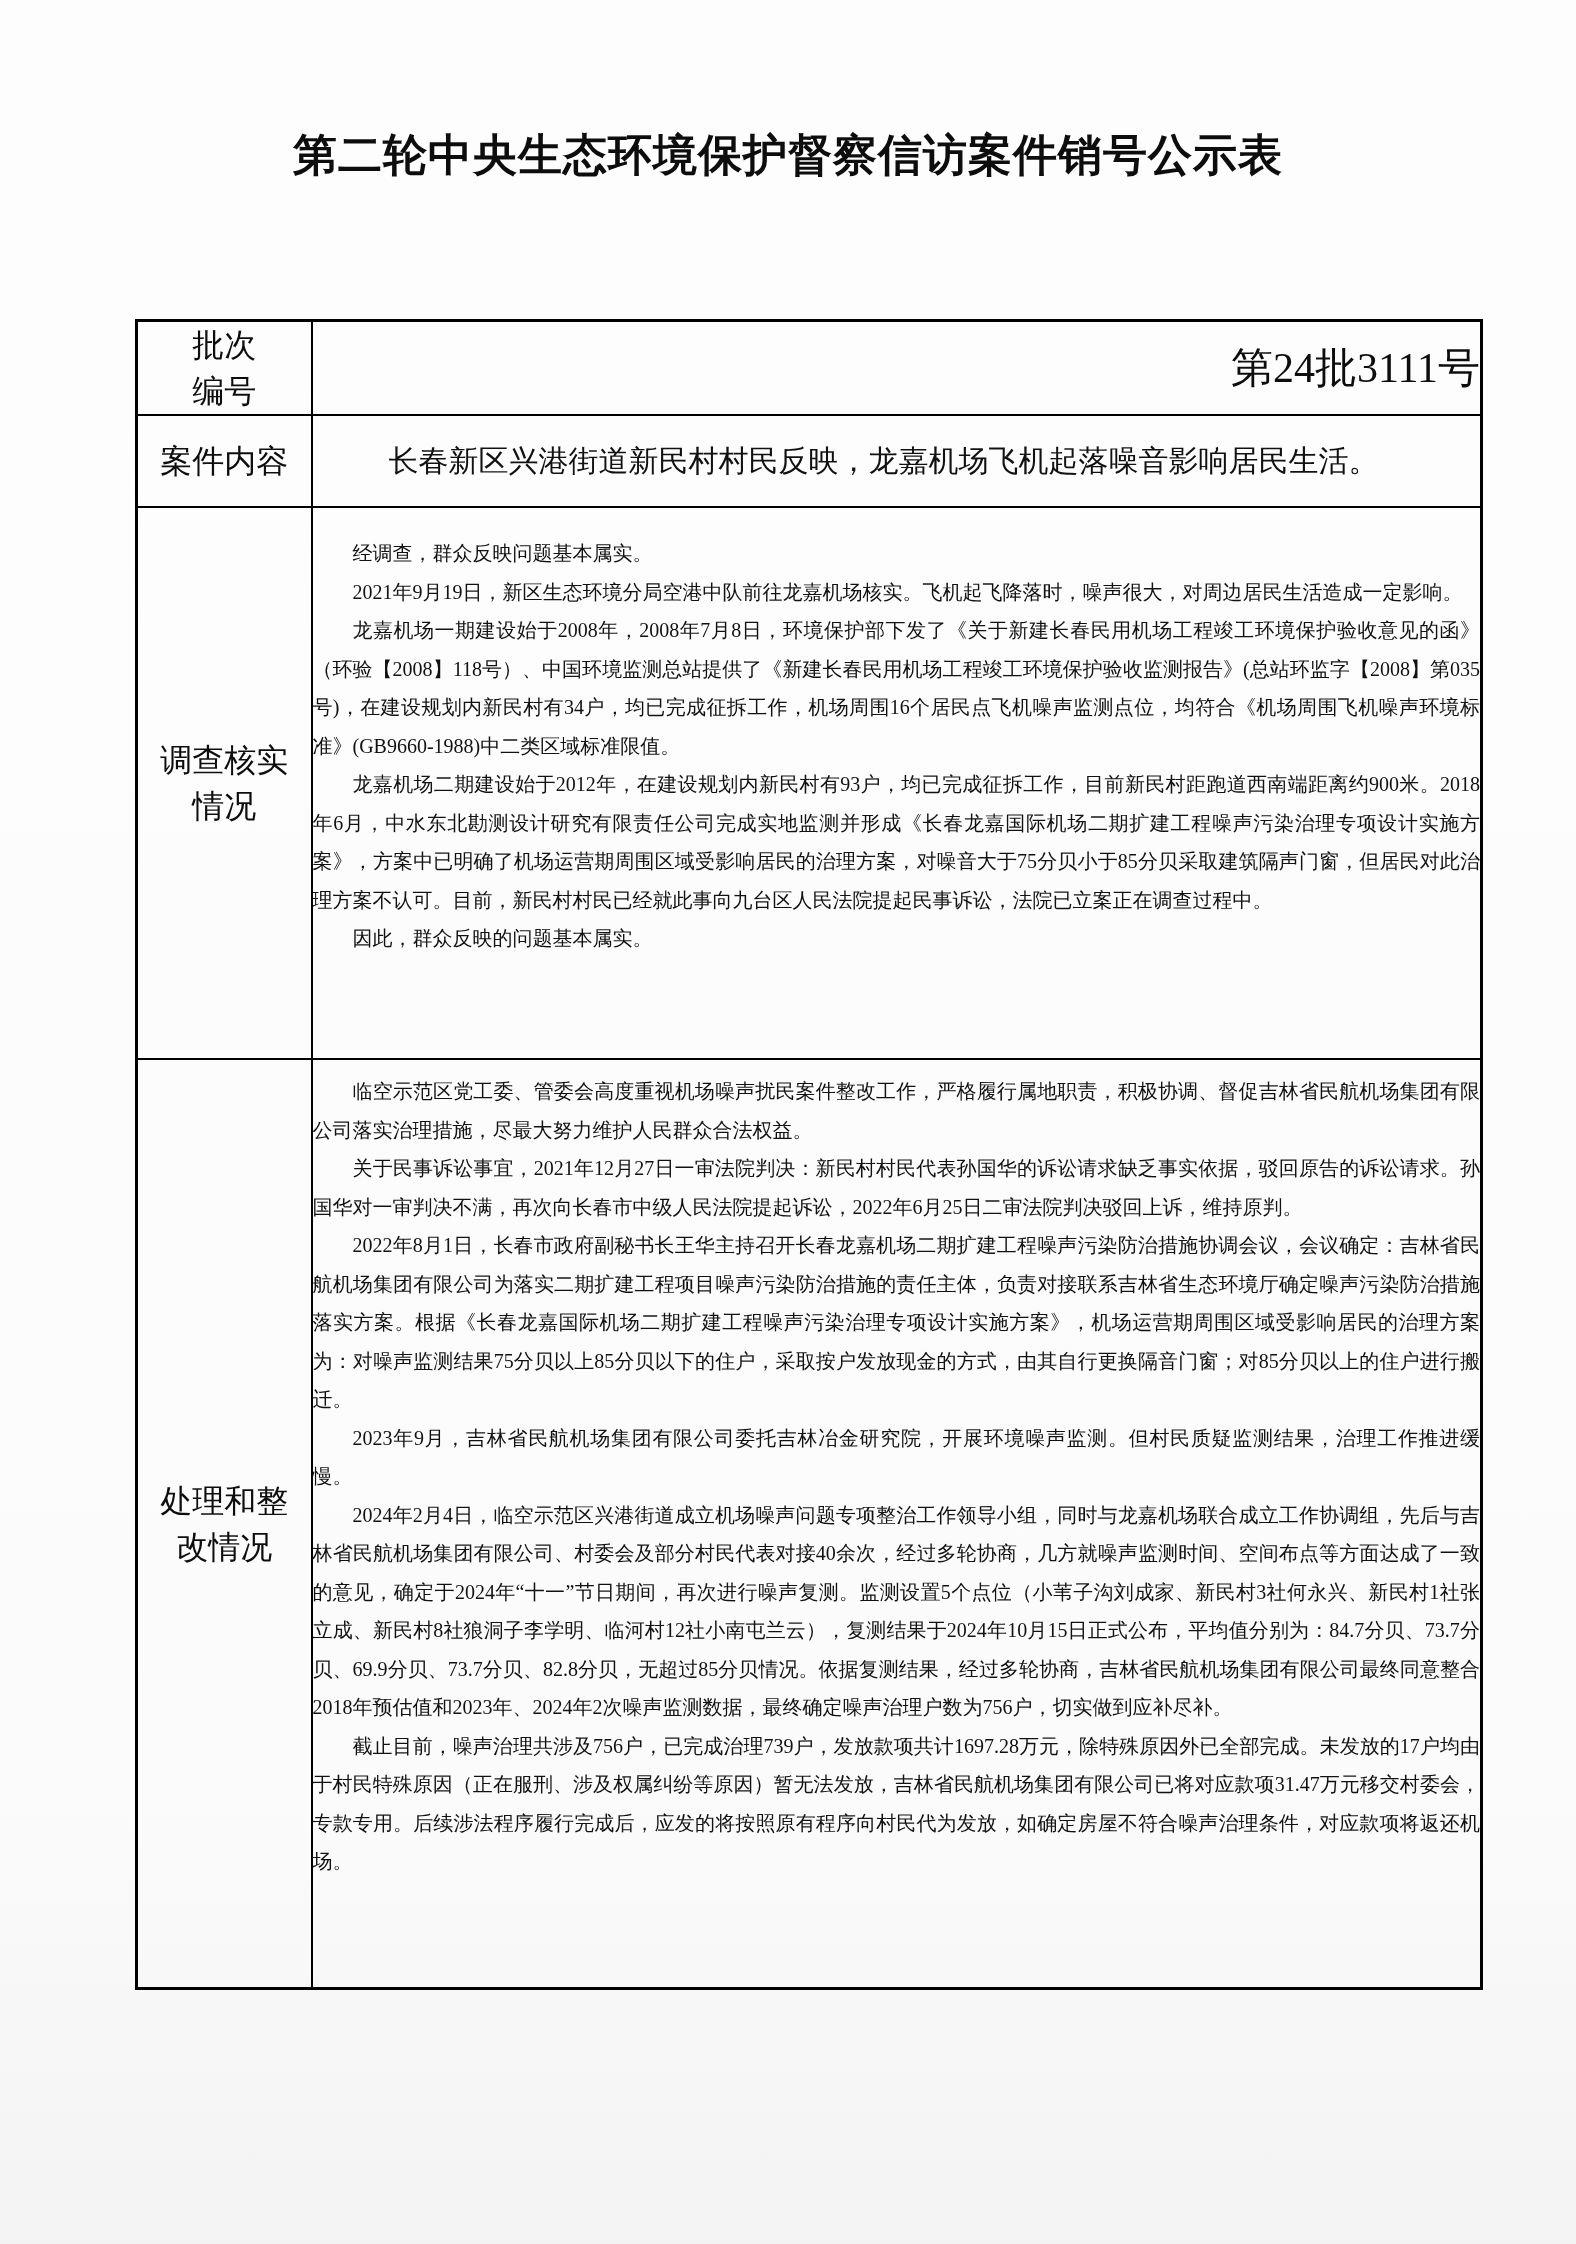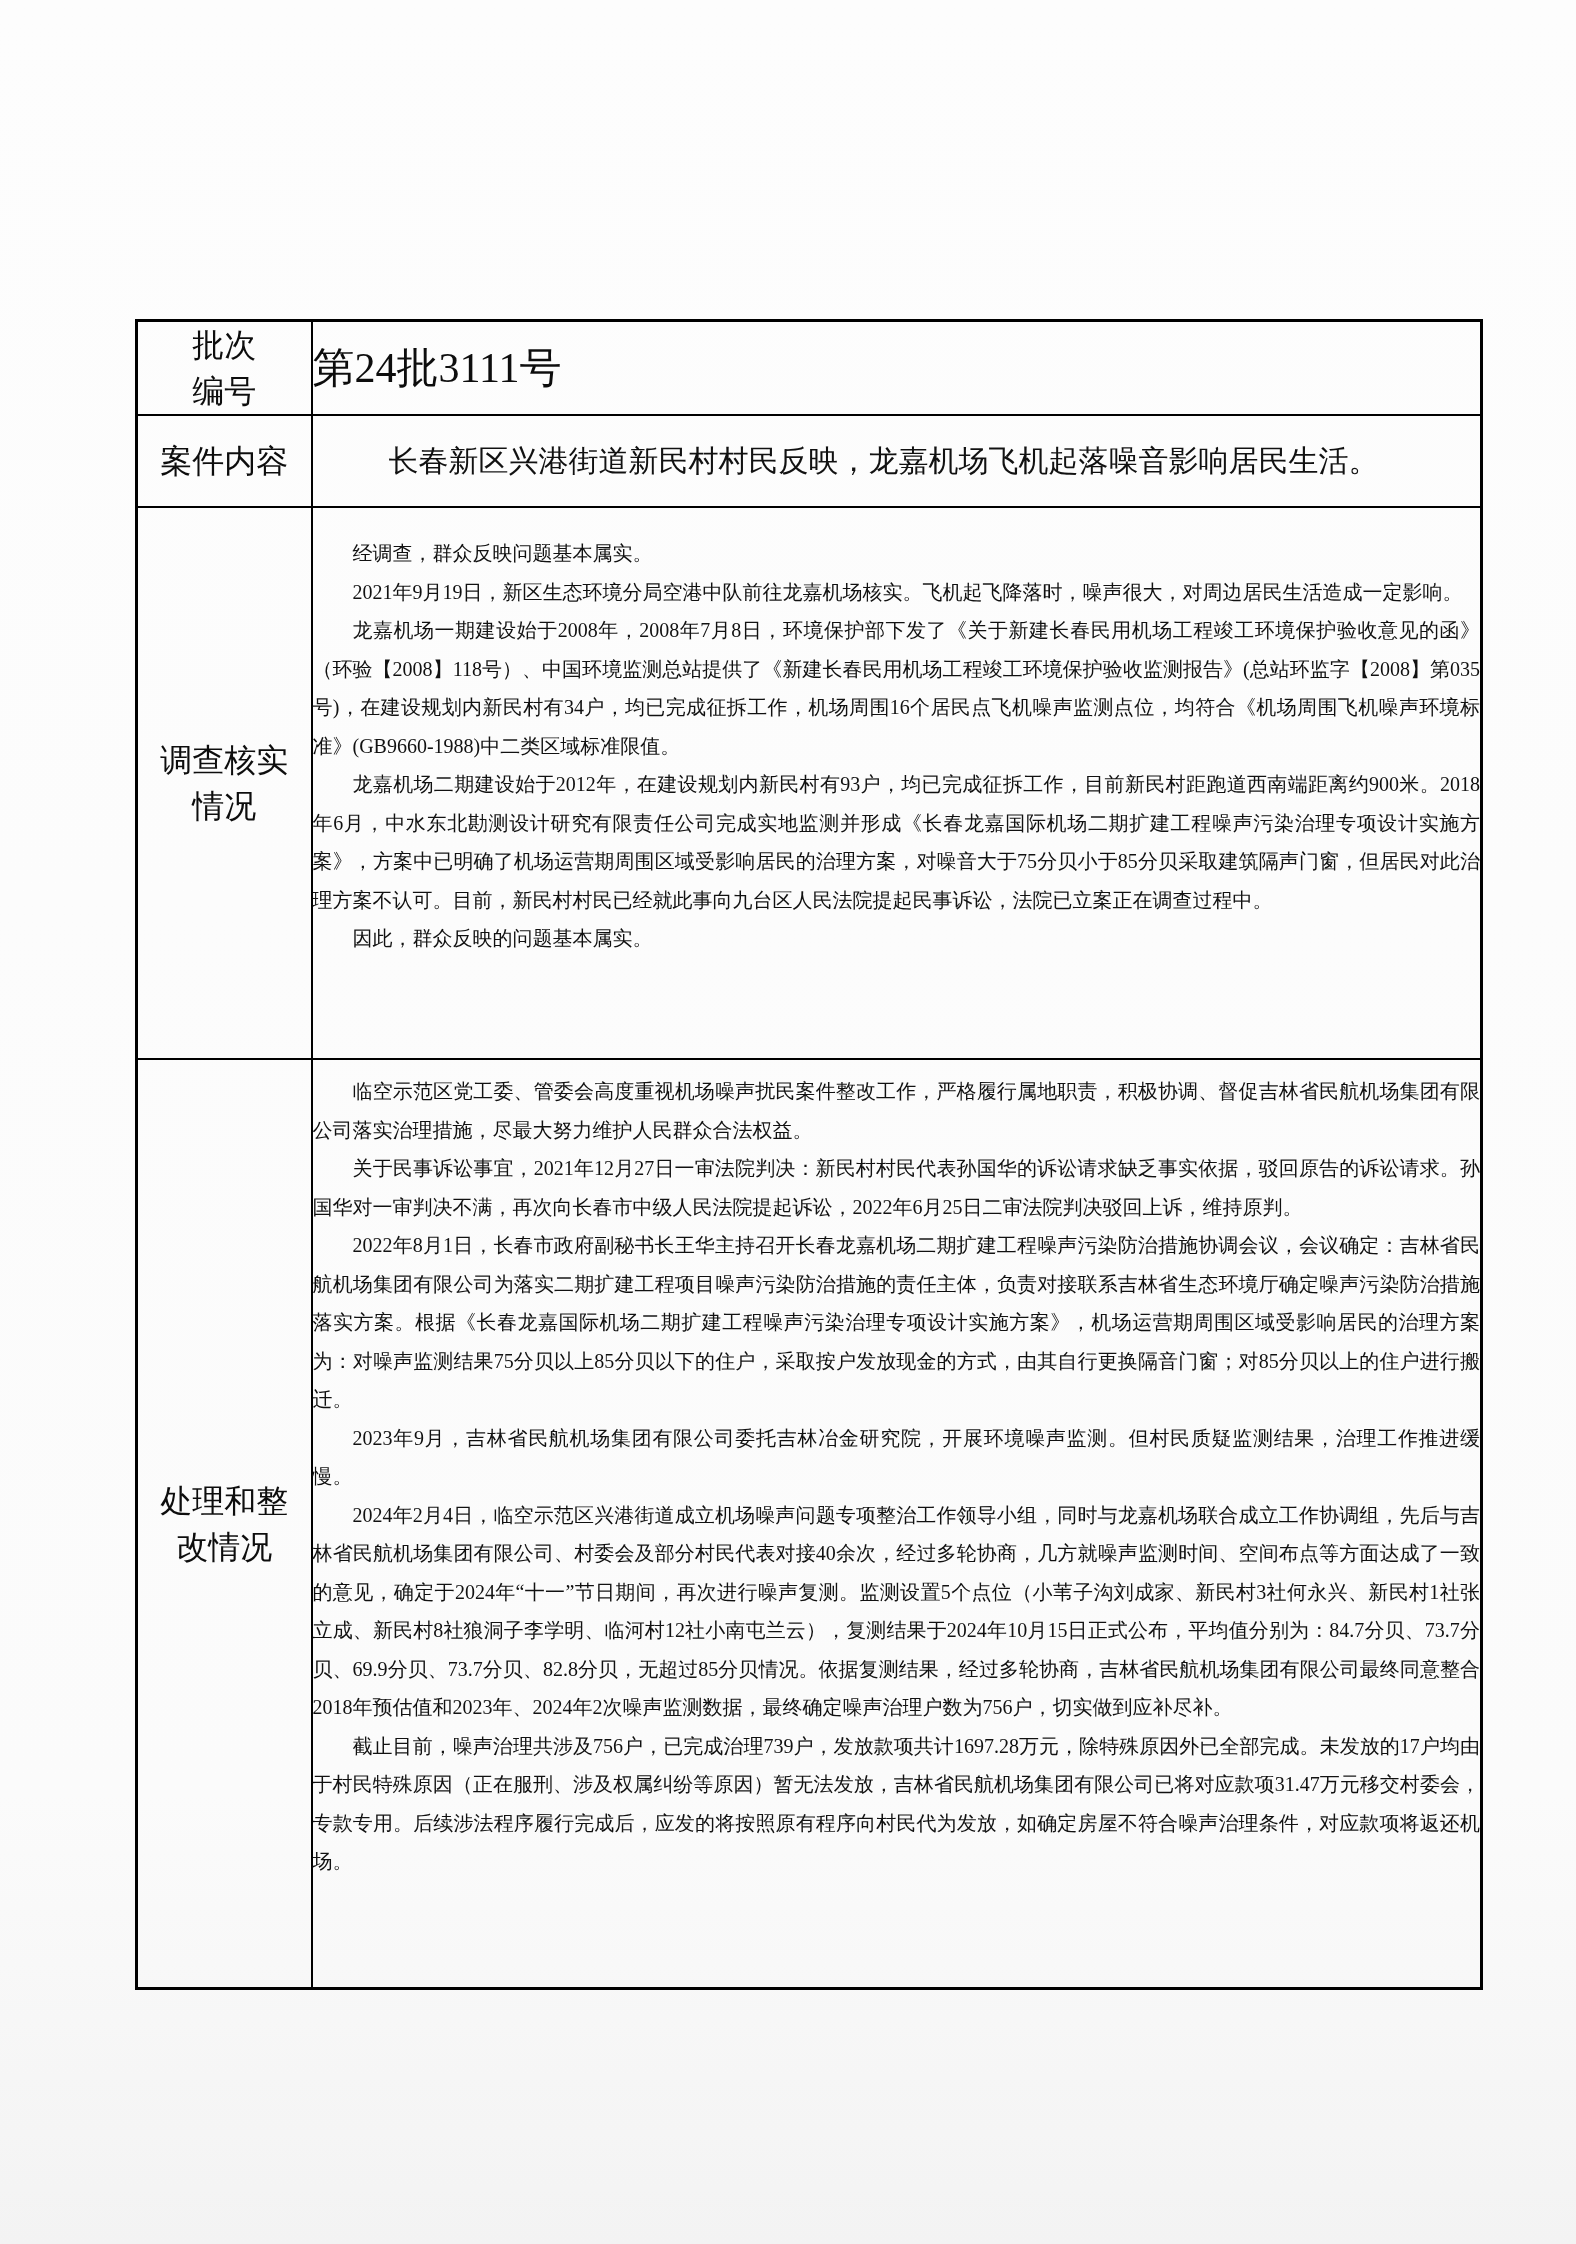--- a/index.html
+++ b/index.html
@@ -45,21 +45,21 @@
   col.label-col { width: 175px; }
   td.label-cell {
     text-align: center;
     vertical-align: middle;
     font-size: 32px;
     line-height: 46px;
     white-space: pre-line;
     color: #0d0d0d;
   }
   td.batch-value {
-    text-align: left;
+    text-align: right;
     vertical-align: middle;
     font-size: 42px;
     color: #0d0d0d;
   }
   td.case-value {
     vertical-align: middle;
     font-size: 30px;
     line-height: 38px;
     padding: 6px 6px;
   }
@@ -78,20 +78,21 @@
     text-align: justify;
     text-justify: inter-ideograph;
     word-break: break-all;
   }
 </style>
 </head>
 <body>
 
 <div class="page">
 
+  <div class="doc-title">第二轮中央生态环境保护督察信访案件销号公示表</div>
 
   <table class="case-table">
     <colgroup>
       <col class="label-col">
       <col>
     </colgroup>
     <tbody>
       <tr style="height:86px;">
         <td class="label-cell">批次
 编号</td>

